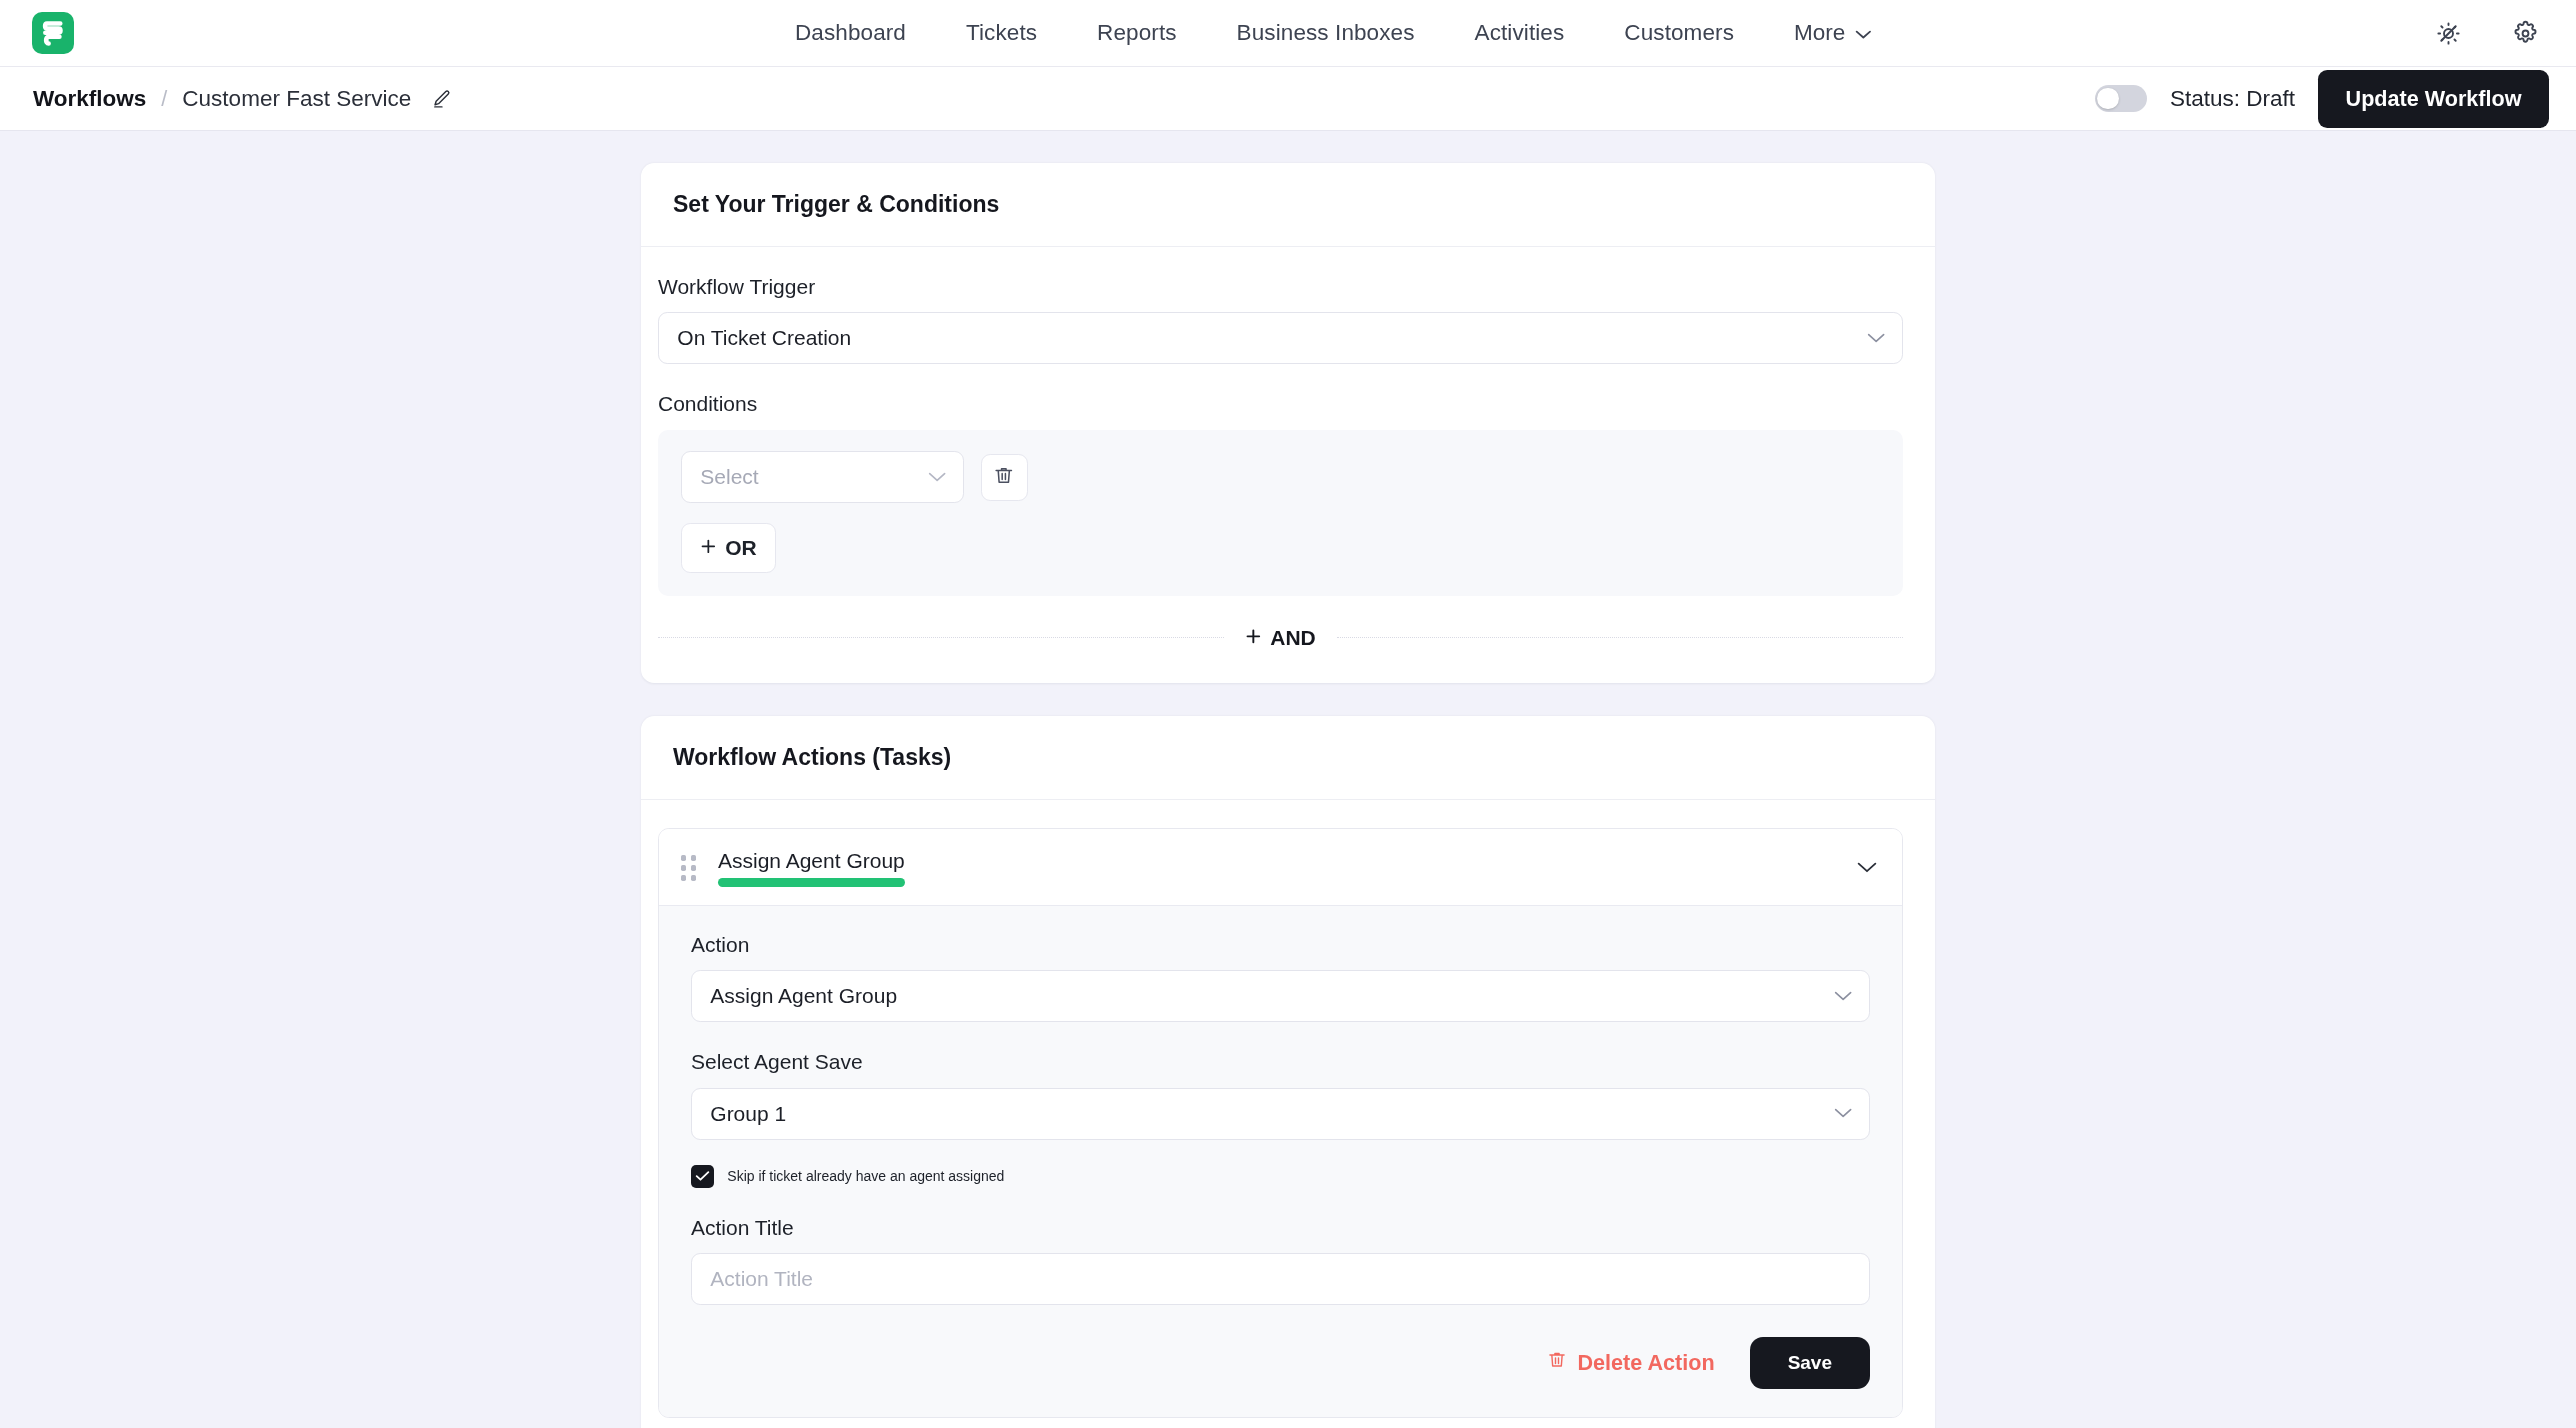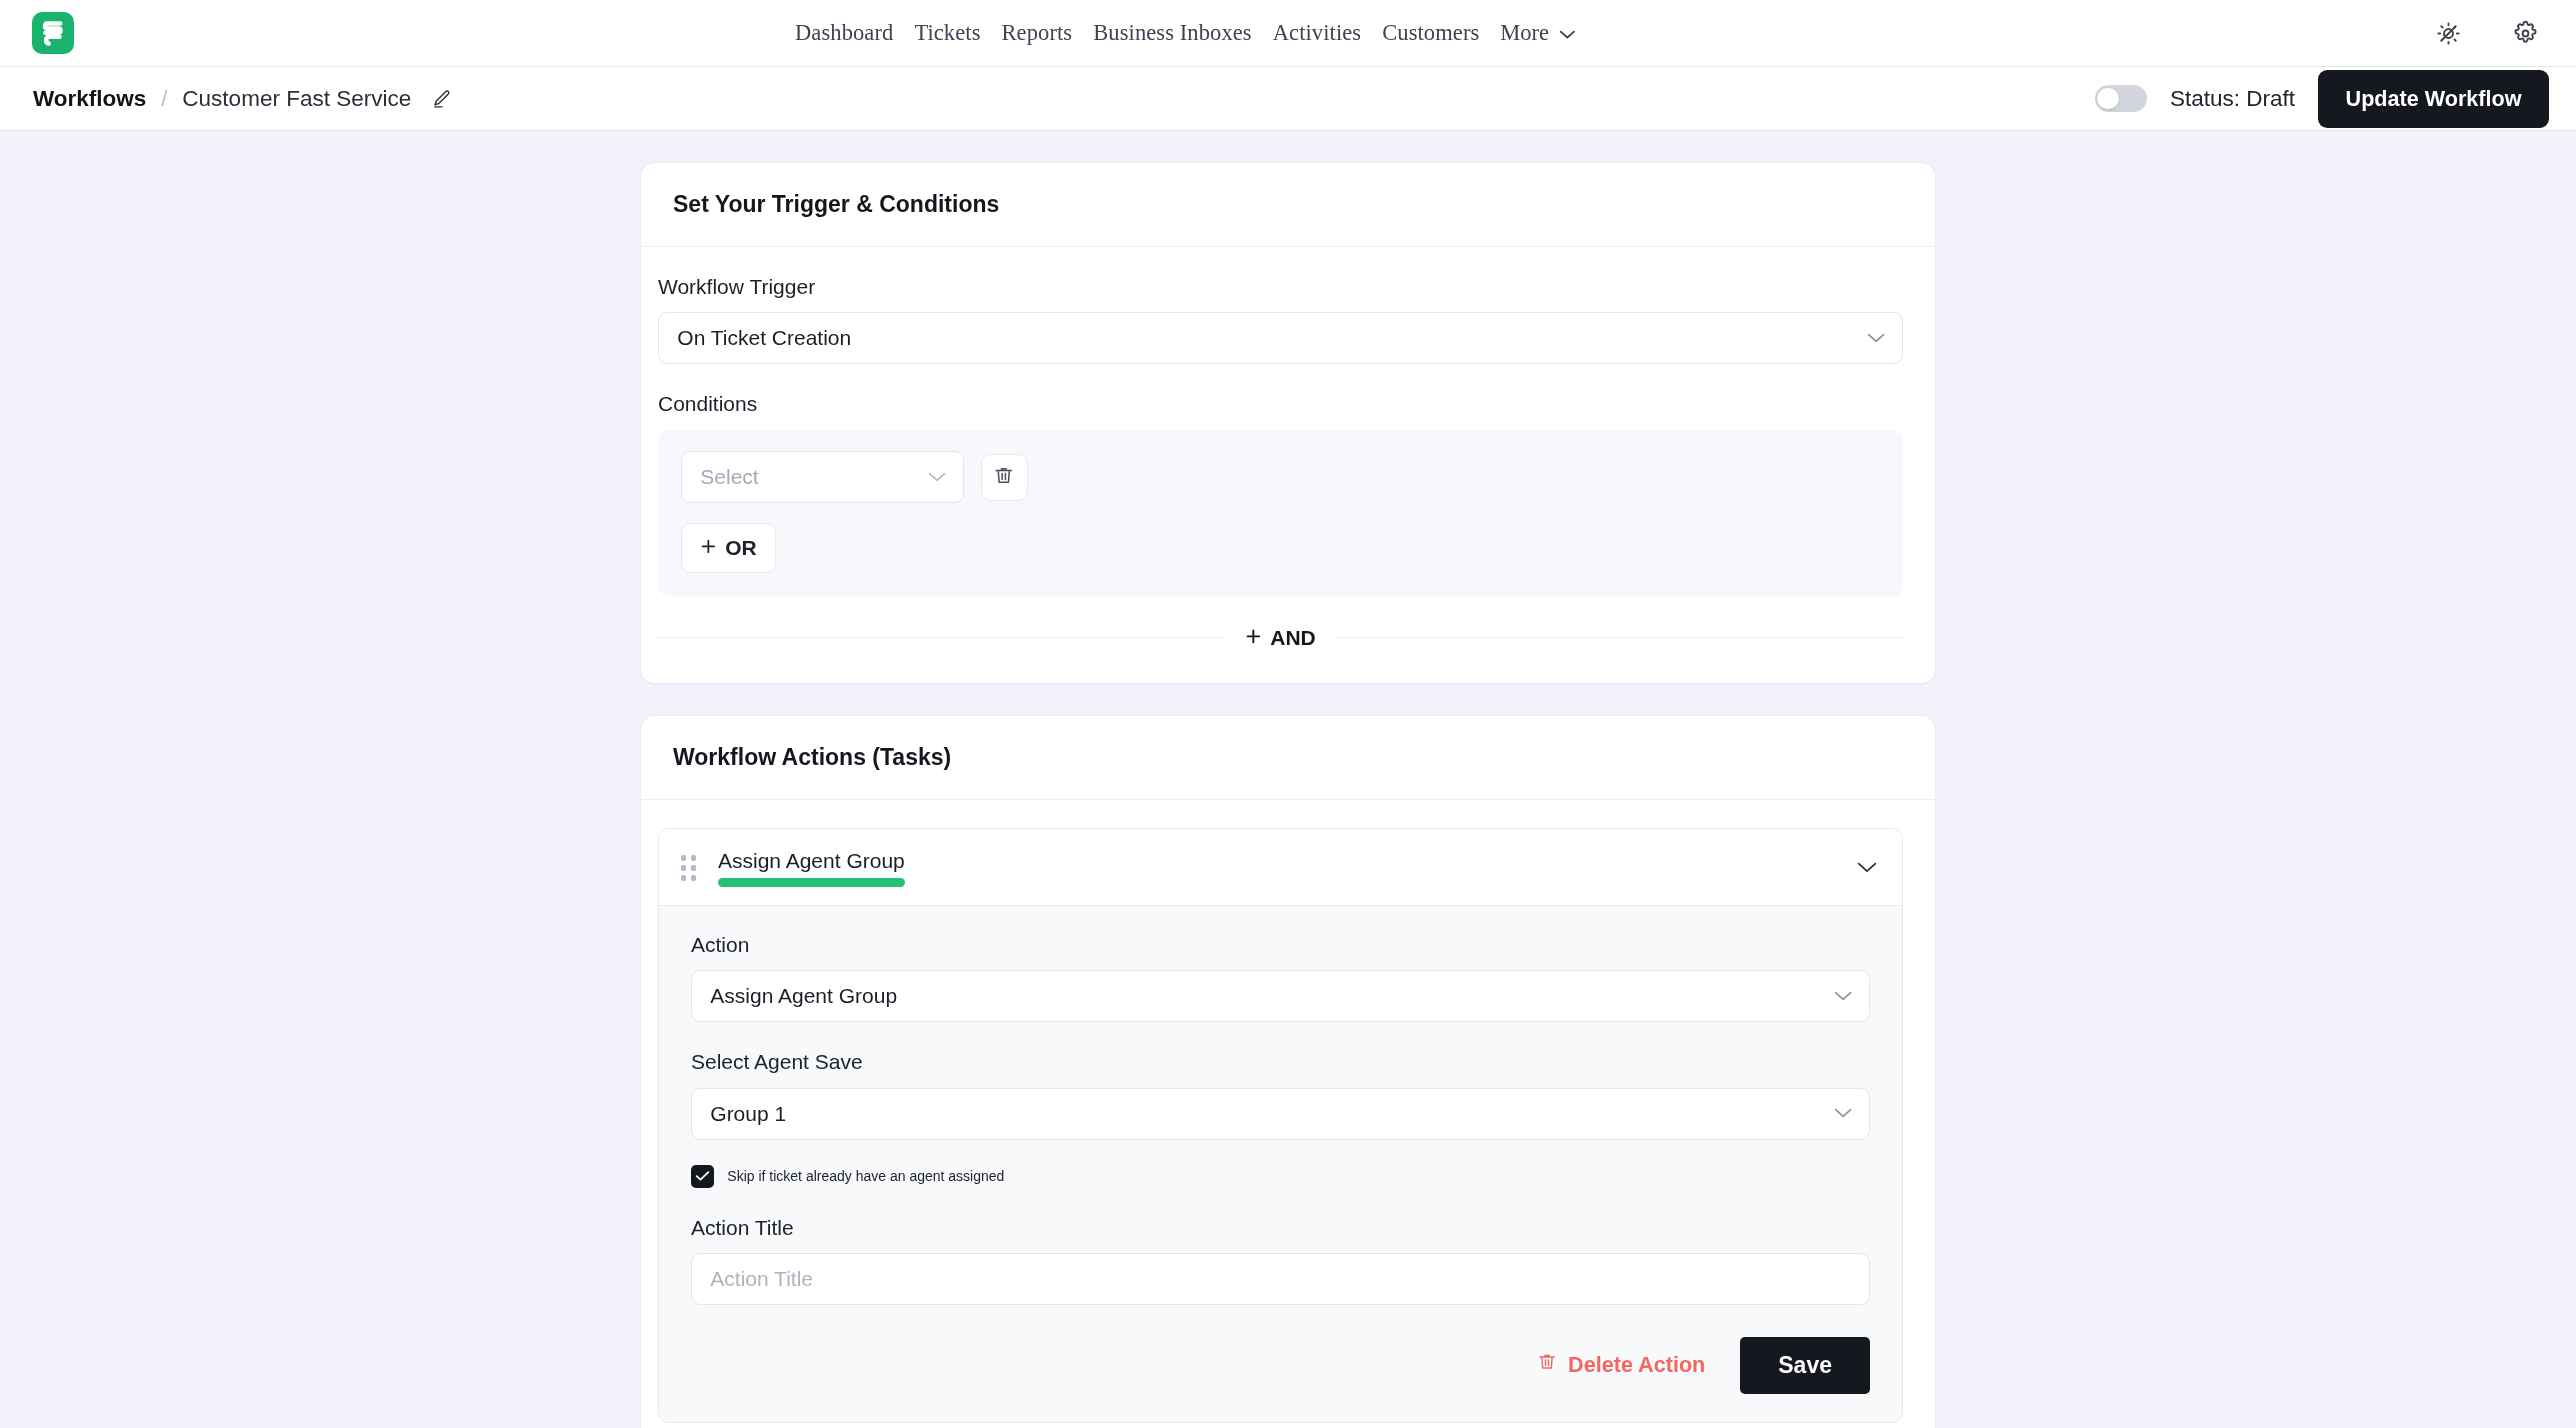--- a/index.html
+++ b/index.html
@@ -26,22 +26,21 @@
     margin-left: 32px;
     background: #19b36b;
     border-radius: 10px;
     display: flex; align-items: center; justify-content: center;
   }
   .nav-links {
     position: absolute;
     left: 795px;
     display: flex;
     align-items: flex-start;
-    gap: 21px;
-    font-family: Liberation Serif, serif;
+    gap: 60px;
   }
   .nav-link {
     font-size: 22.5px;
     color: #3d4351;
     letter-spacing: 0.1px;
     cursor: pointer;
     white-space: nowrap;
   }
   .nav-more {
     display: flex; align-items: center; gap: 10px;
@@ -261,22 +260,22 @@
     display: flex; align-items: center; gap: 10.8px;
     color: #f2685f;
     font-size: 21.6px;
     font-weight: bold;
     background: none; border: none;
     cursor: pointer;
     font-family: inherit;
   }
   .btn-save {
     background: #16181f; color: #fff;
-    font-size: 23px; font-weight: bold;
-    border: none; border-radius: 5px;
+    font-size: 19px; font-weight: bold;
+    border: none; border-radius: 13px;
     padding: 15px 38px; cursor: pointer;
     font-family: inherit;
   }
 </style>
 </head>
 <body>
 
 <div class="topnav">
   <div class="logo">
     <svg width="21.6" height="25" viewBox="0 0 26 30" fill="none">

